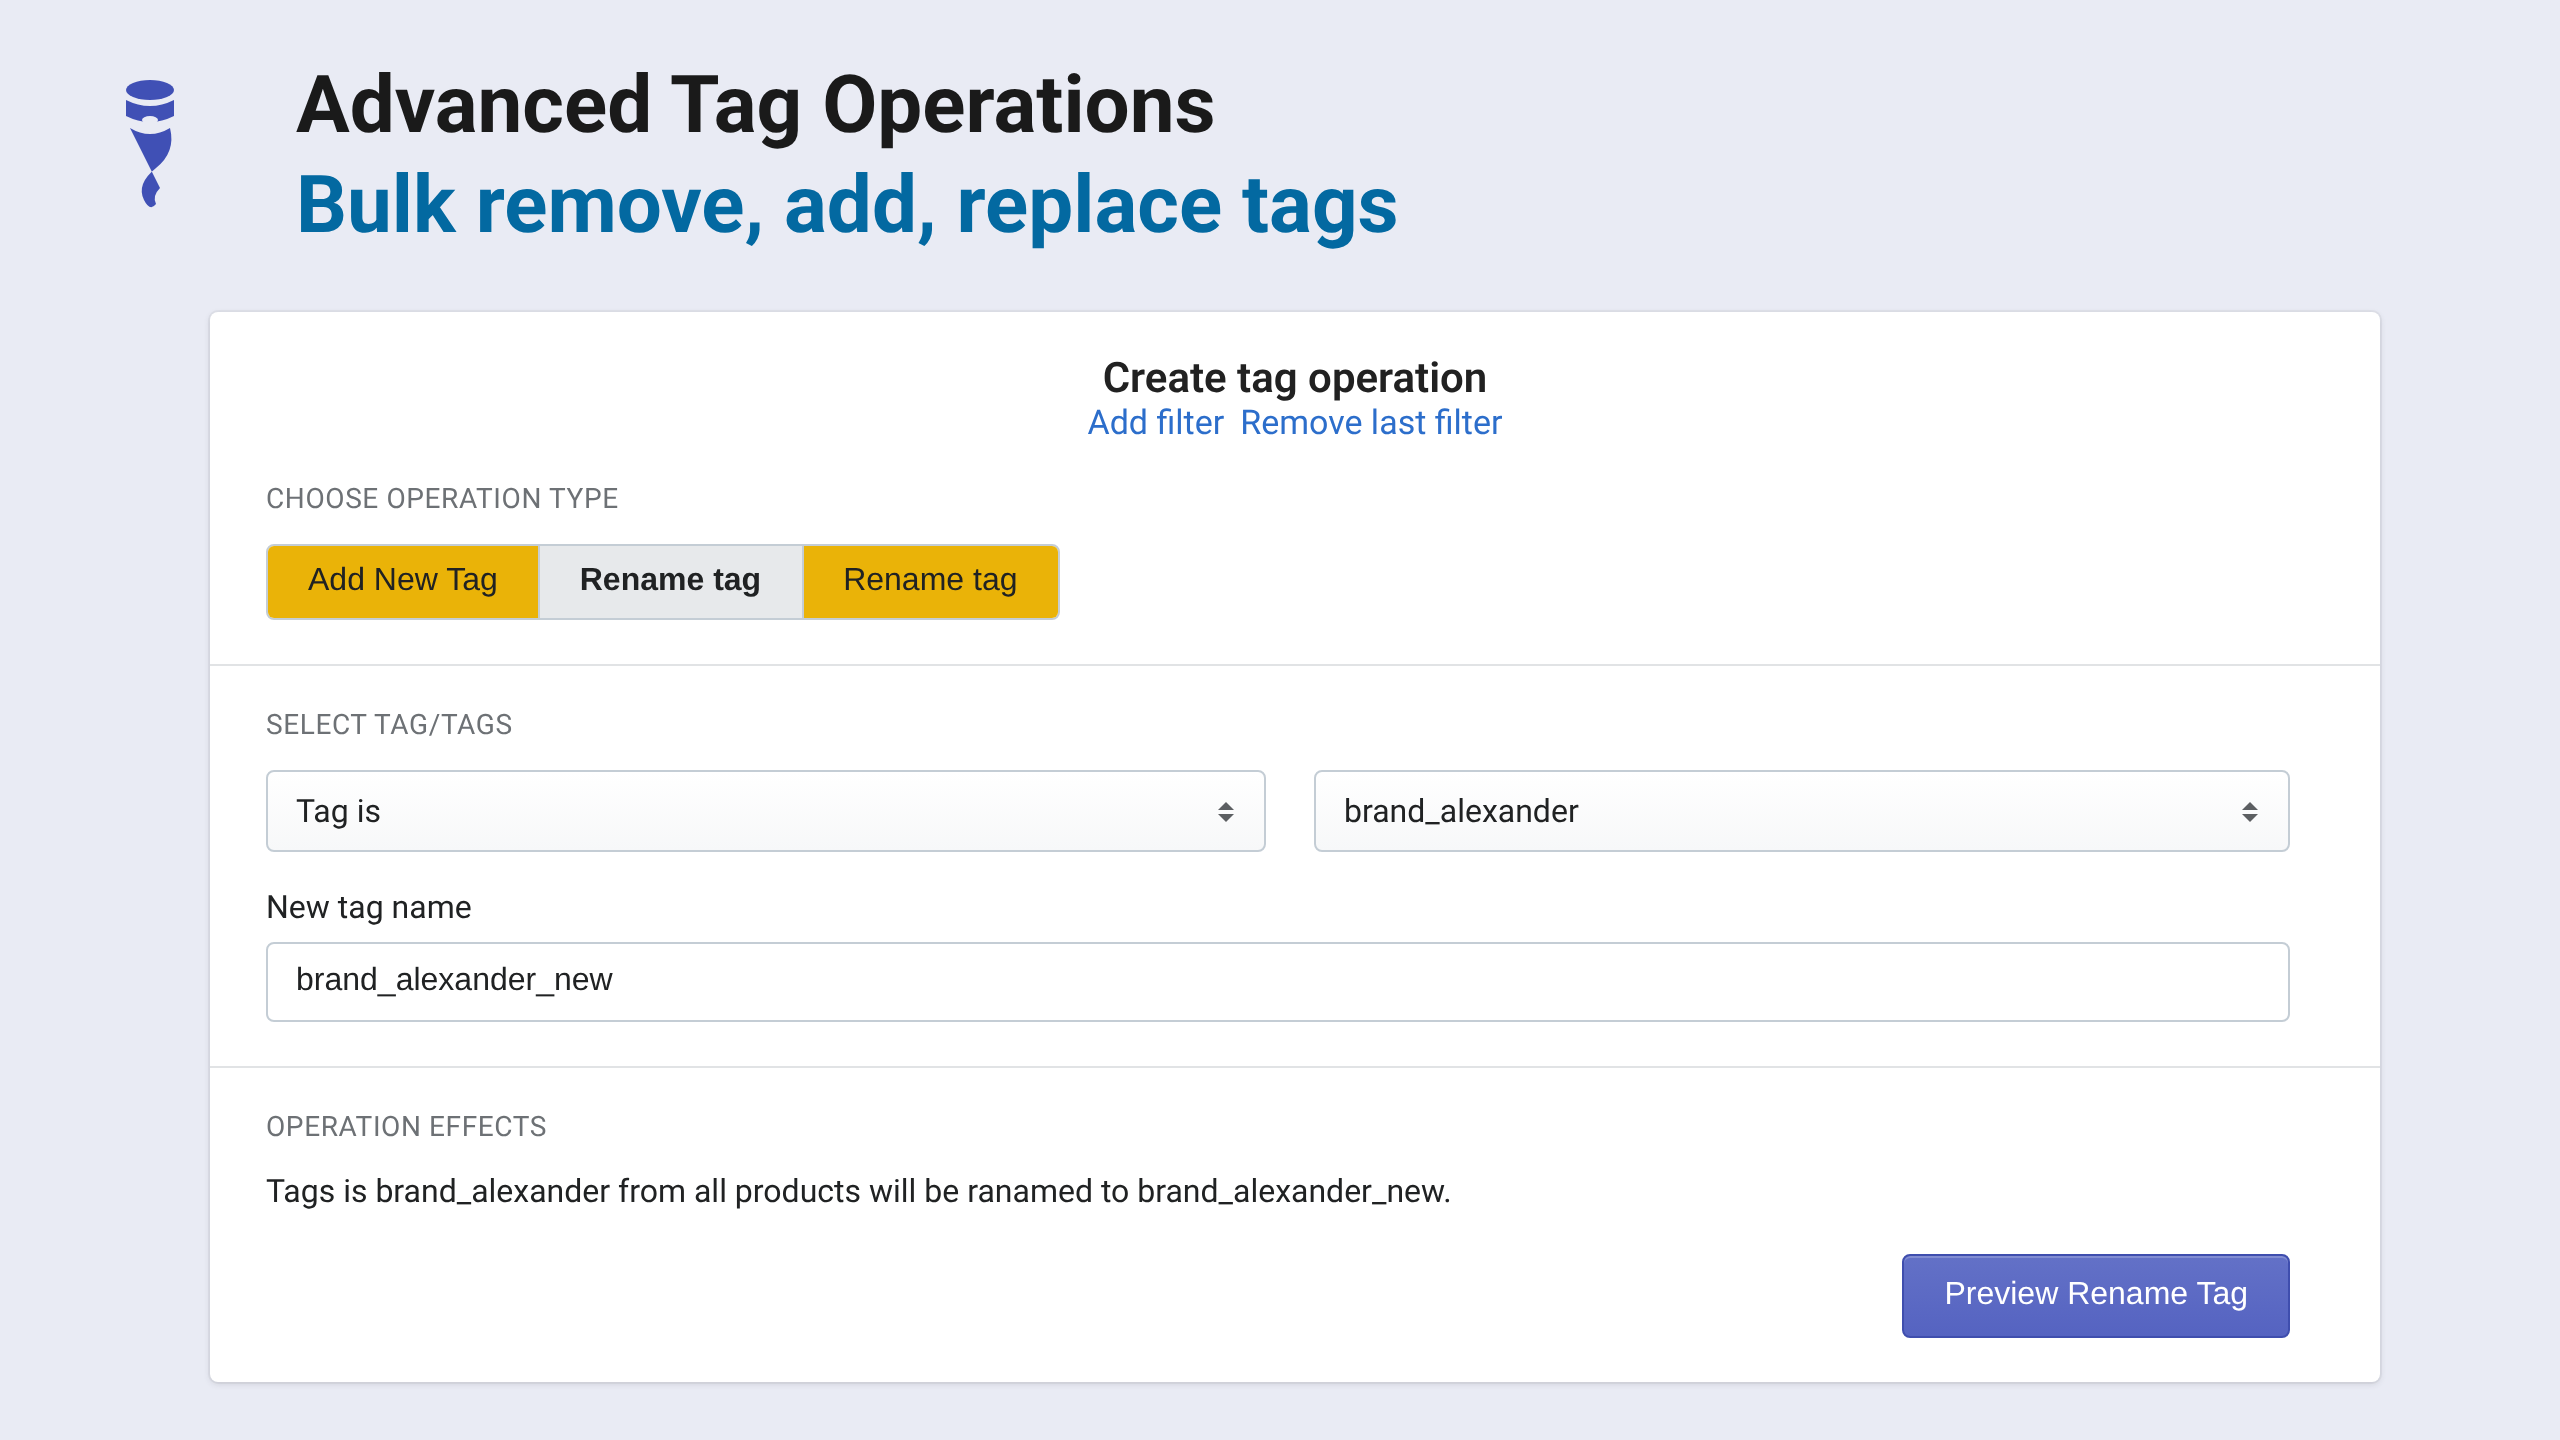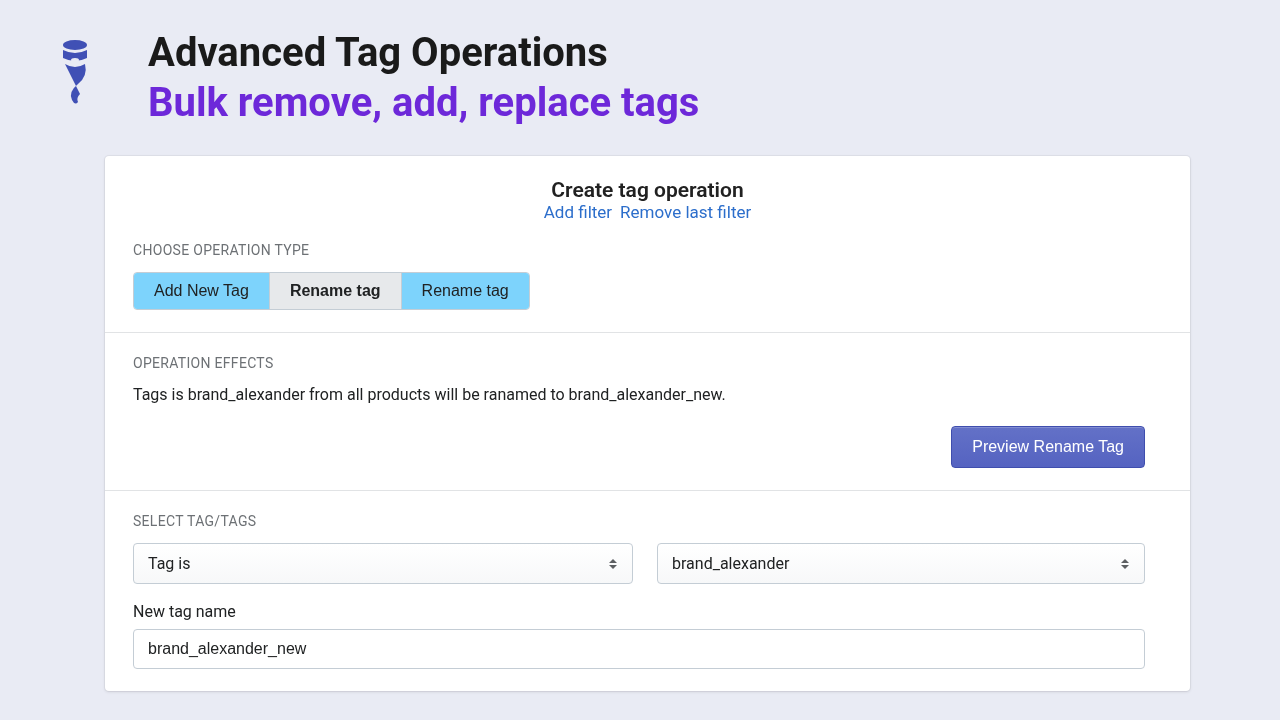--- a/index.html
+++ b/index.html
@@ -28,21 +28,21 @@
     }
     .header-titles h1 {
       font-size: 40px;
       font-weight: 700;
       color: #1a1a1a;
       line-height: 1.25;
     }
     .header-titles h2 {
       font-size: 40px;
       font-weight: 700;
-      color: #6d28d9;
+      color: #0369a1;
       line-height: 1.25;
     }
     .card {
       background: #ffffff;
       margin: 0 90px 0 105px;
       border-radius: 4px;
       box-shadow: 0 0 0 1px rgba(63,63,68,.05), 0 1px 3px rgba(63,63,68,.15);
     }
     .card-header {
       display: flex;
@@ -84,21 +84,21 @@
     .btn-group {
       display: inline-flex;
       border: 1px solid #c4cdd5;
       border-radius: 4px;
       overflow: hidden;
     }
     .btn-seg {
       padding: 9px 20px;
       font-size: 16px;
       color: #202223;
-      background: #7dd3fc;
+      background: #eab308;
       border: none;
       cursor: pointer;
       border-right: 1px solid #c4cdd5;
     }
     .btn-seg:last-child {
       border-right: none;
     }
     .btn-seg.active {
       background: #e7e9eb;
       font-weight: bold;
@@ -216,36 +216,36 @@
     </div>
   </div>
 
   <div class="section">
     <div class="section-label">CHOOSE OPERATION TYPE</div>
     <div class="btn-group">
       <button class="btn-seg">Add New Tag</button>
       <button class="btn-seg active">Rename tag</button>
       <button class="btn-seg">Rename tag</button>
     </div>
-  </div>
-
-  <div class="section border-top clearfix">
-    <div class="section-label">OPERATION EFFECTS</div>
-    <div class="effects-text">Tags is brand_alexander from all products will be ranamed to brand_alexander_new.</div>
-    <button class="btn-primary">Preview Rename Tag</button>
   </div>
 
   <div class="section border-top">
     <div class="section-label">SELECT TAG/TAGS</div>
     <div class="select-row">
       <div class="select-wrap narrow">
         <div class="select">Tag is</div>
         <span class="select-arrows"></span>
       </div>
       <div class="select-wrap">
         <div class="select">brand_alexander</div>
         <span class="select-arrows"></span>
       </div>
     </div>
     <label class="field-label">New tag name</label>
     <input type="text" class="text-input" value="brand_alexander_new" style="">
   </div>
+
+  <div class="section border-top clearfix">
+    <div class="section-label">OPERATION EFFECTS</div>
+    <div class="effects-text">Tags is brand_alexander from all products will be ranamed to brand_alexander_new.</div>
+    <button class="btn-primary">Preview Rename Tag</button>
+  </div>
 </div>
 
 </body></html>

